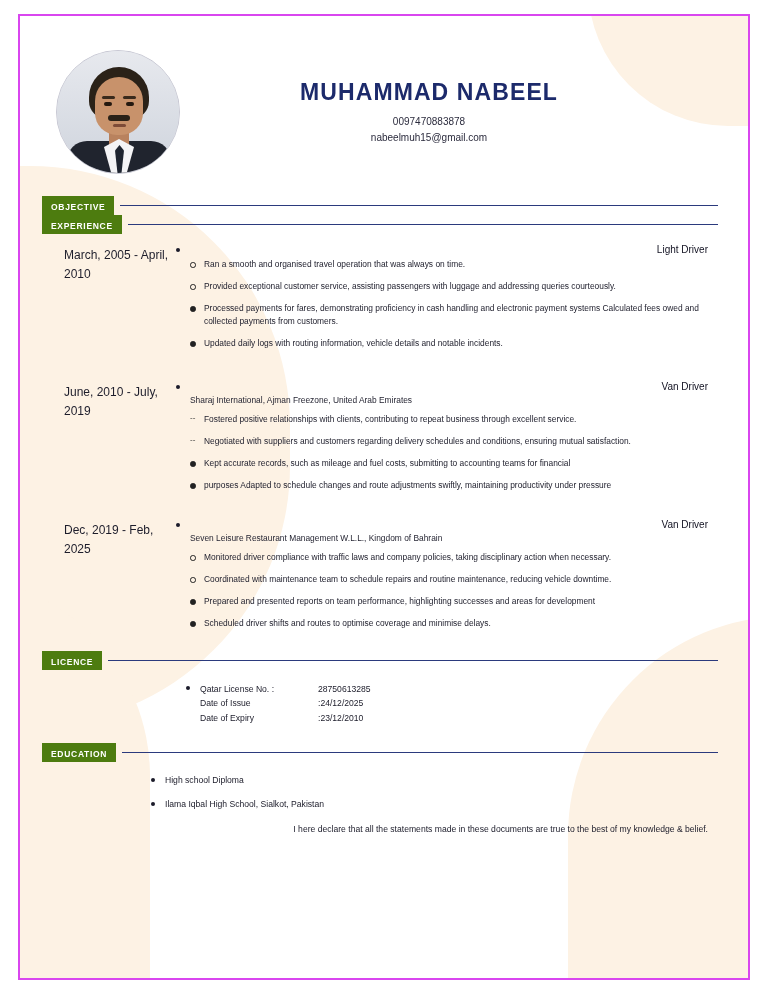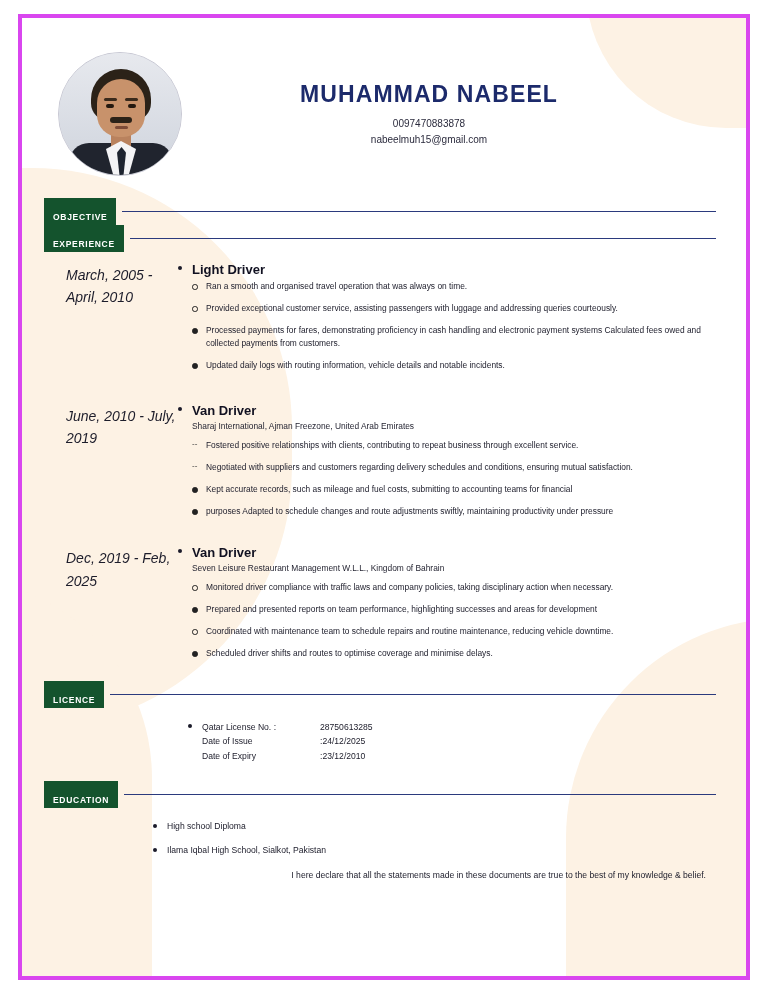--- a/index.html
+++ b/index.html
@@ -12,21 +12,21 @@
     font-family: "Liberation Sans", sans-serif;
     color: #1a1a2e;
     position: relative;
     overflow: hidden;
   }
   .page {
     position: absolute;
     left: 18px; top: 14px;
     width: 732px; height: 966px;
     background: #ffffff;
-    border: 4px solid #d946ef;
+    border: 2px solid #d946ef;
     overflow: hidden;
   }
   
   .blob-left {
     position: absolute;
     left: -150px; top: 150px;
     width: 420px; height: 560px;
     background: #fdf2e4;
     border-radius: 0 260px 260px 0;
     z-index: 0;
@@ -108,26 +108,26 @@
   }
 
   
   .sec {
     display: flex;
     align-items: center;
     margin: 0 0 0 0;
     padding: 0 30px 0 22px;
   }
   .sec-tag {
-    background: #14532d;
+    background: #4d7c0f;
     color: #ffffff;
     font-size: 8.5px;
     font-weight: bold;
     letter-spacing: 0.7px;
-    padding: 14px 9px 3px 9px;
+    padding: 6px 9px 3px 9px;
     white-space: nowrap;
   }
   .sec-rule {
     flex: 1 1 auto;
     height: 1px;
     background: #2b3a7d;
     margin-left: 6px;
   }
 
   .obj-text {
@@ -138,38 +138,38 @@
   }
 
   
   .exp-row {
     display: flex;
     padding: 0 40px 0 22px;
   }
   .exp-date {
     width: 132px;
     flex: 0 0 132px;
-    font-size: 14px;
+    font-size: 12px;
     color: #1d1d2b;
     line-height: 1.6;
     padding-top: 12px;
     padding-left: 22px;
-    font-style: italic;
   }
   .exp-body {
     flex: 1 1 auto;
     padding-top: 10px;
   }
   .job-title {
-    font-size: 13px;
-    font-weight: bold;
+    font-size: 10px;
+    font-weight: normal;
     color: #111121;
     position: relative;
     padding-left: 16px;
     margin-bottom: 3px;
+    text-align: right;
   }
   .job-title:before {
     content: "";
     position: absolute;
     left: 2px; top: 4px;
     width: 4px; height: 4px;
     background: #1b1b2a;
     border-radius: 50%;
   }
   .job-org {
@@ -329,22 +329,22 @@
     </div>
 
     <div class="sp8"></div>
 
     <div class="exp-row">
       <div class="exp-date">Dec, 2019 - Feb, 2025</div>
       <div class="exp-body">
         <div class="job-title">Van Driver</div>
         <div class="job-org">Seven Leisure Restaurant Management W.L.L., Kingdom of Bahrain</div>
         <div class="bul">Monitored driver compliance with traffic laws and company policies, taking disciplinary action when necessary.</div>
+        <div class="bul">Coordinated with maintenance team to schedule repairs and routine maintenance, reducing vehicle downtime.</div>
         <div class="bul filled">Prepared and presented reports on team performance, highlighting successes and areas for development</div>
-        <div class="bul">Coordinated with maintenance team to schedule repairs and routine maintenance, reducing vehicle downtime.</div>
         <div class="bul filled">Scheduled driver shifts and routes to optimise coverage and minimise delays.</div>
       </div>
     </div>
 
     <div class="sp12"></div>
 
     <div class="sec">
       <span class="sec-tag">LICENCE</span>
       <span class="sec-rule"></span>
     </div>

